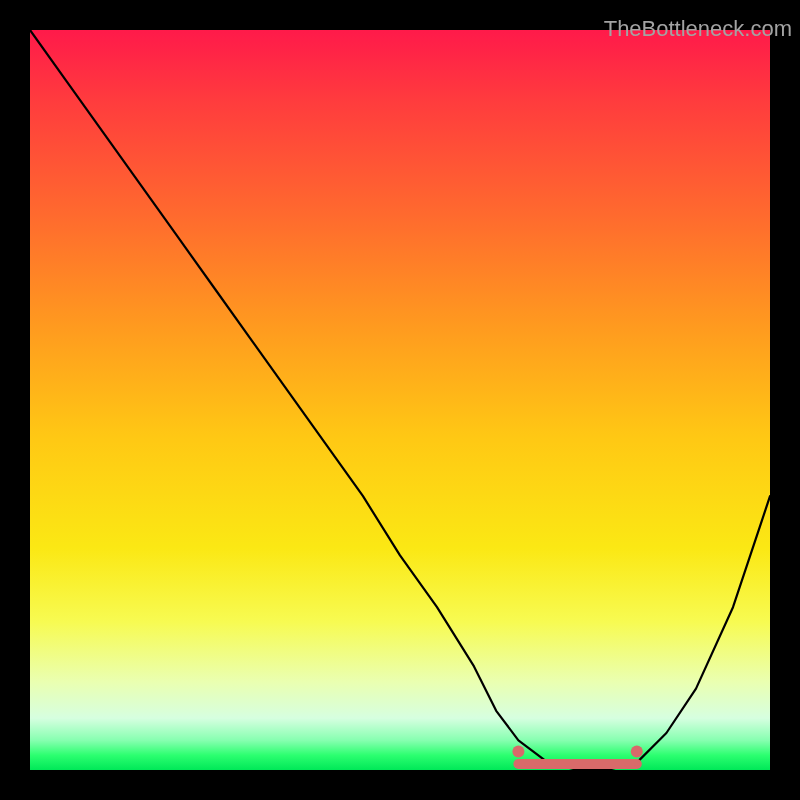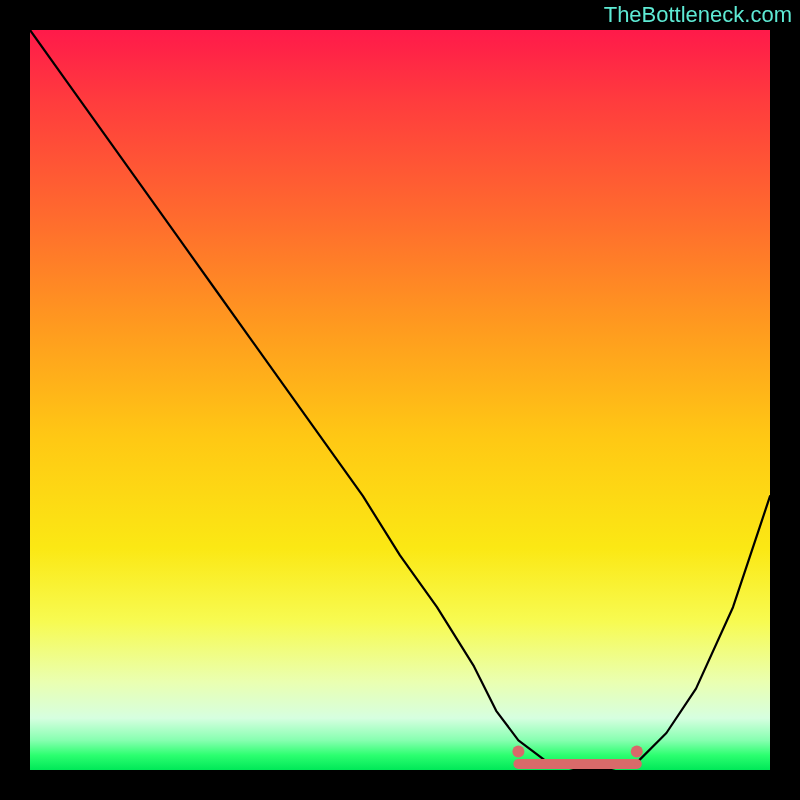--- a/index.html
+++ b/index.html
@@ -6,23 +6,23 @@
   body {
     width: 800px;
     height: 800px;
     background: #000;
     font-family: Arial, Helvetica, sans-serif;
     position: relative;
     overflow: hidden;
   }
   .watermark {
     position: absolute;
-    top: 2px;
+    top: 16px;
     right: 8px;
-    color: #5eead4;
+    color: #a3a3a3;
     font-size: 22px;
     font-weight: 500;
     z-index: 10;
   }
   .plot-area {
     position: absolute;
     left: 30px;
     top: 30px;
     width: 740px;
     height: 740px;

